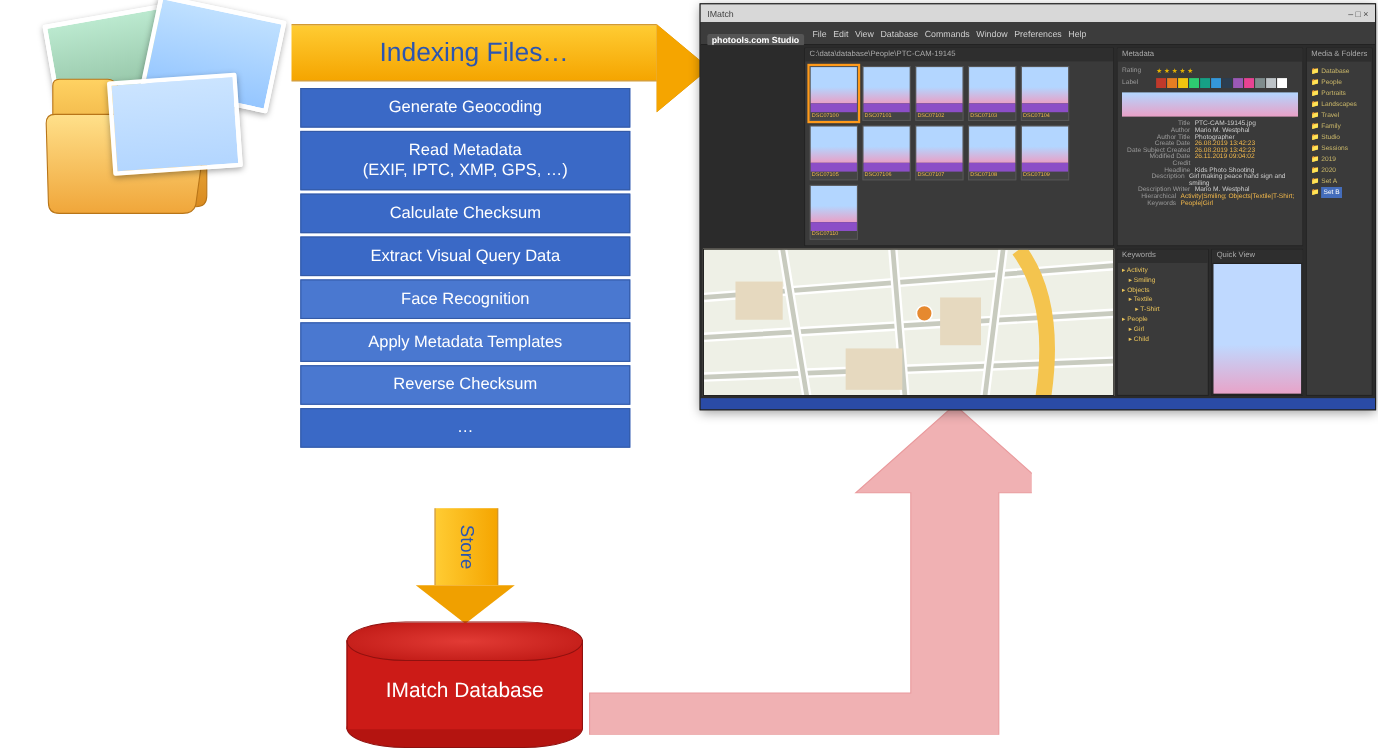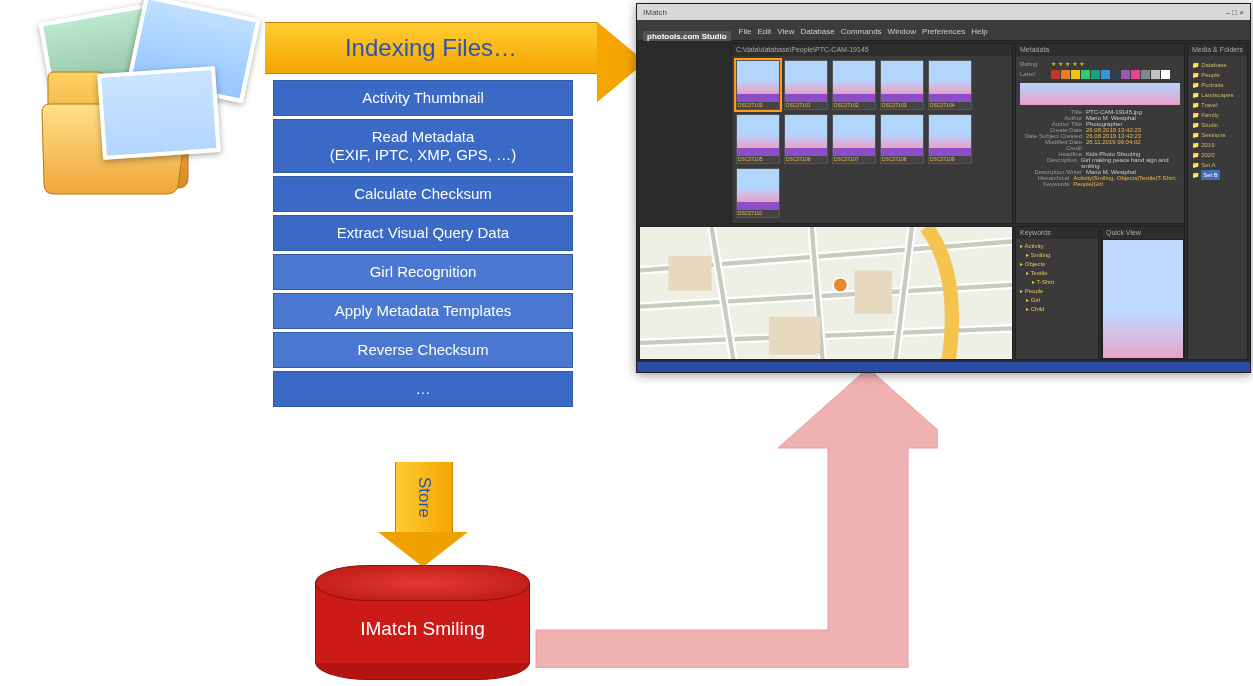--- a/index.html
+++ b/index.html
@@ -361,43 +361,43 @@
   </div>
 
   <div class="proc-arrow">
     <div class="shaft">
       <span class="proc-title">Indexing Files…</span>
     </div>
     <div class="head"></div>
   </div>
 
   <div class="steps" id="steps">
-      <div class="step" style="white-space: pre-line;">Activity Thumbnail</div>
+      <div class="step" style="white-space: pre-line;">Generate Geocoding</div>
       <div class="step" style="white-space: pre-line;">Read Metadata
 (EXIF, IPTC, XMP, GPS, …)</div>
       <div class="step" style="white-space: pre-line;">Calculate Checksum</div>
       <div class="step" style="white-space: pre-line;">Extract Visual Query Data</div>
-      <div class="step alt" style="white-space: pre-line;">Girl Recognition</div>
+      <div class="step alt" style="white-space: pre-line;">Face Recognition</div>
       <div class="step alt" style="white-space: pre-line;">Apply Metadata Templates</div>
       <div class="step alt" style="white-space: pre-line;">Reverse Checksum</div>
       <div class="step" style="white-space: pre-line;">…</div>
     </div>
 
   <div class="store-arrow">
     <div class="shaft">
       <span class="store-label">Store</span>
     </div>
     <div class="head"></div>
   </div>
 
   <div class="db">
     <div class="bottom"></div>
     <div class="body"></div>
     <div class="top"></div>
-    <div class="label">IMatch Smiling</div>
+    <div class="label">IMatch Database</div>
   </div>
 
   <div class="flow-arrow">
     <svg viewBox="0 0 420 300" width="420" height="300">
       <path d="M 18 262  L 310 262  L 310 80  L 260 80  L 350 0  L 440 80  L 390 80  L 390 300  L 18 300 Z" fill="#f0b1b3" stroke="#e99a9d" stroke-width="1"></path>
     </svg>
   </div>
 
   <div class="app">
     <div class="titlebar">

